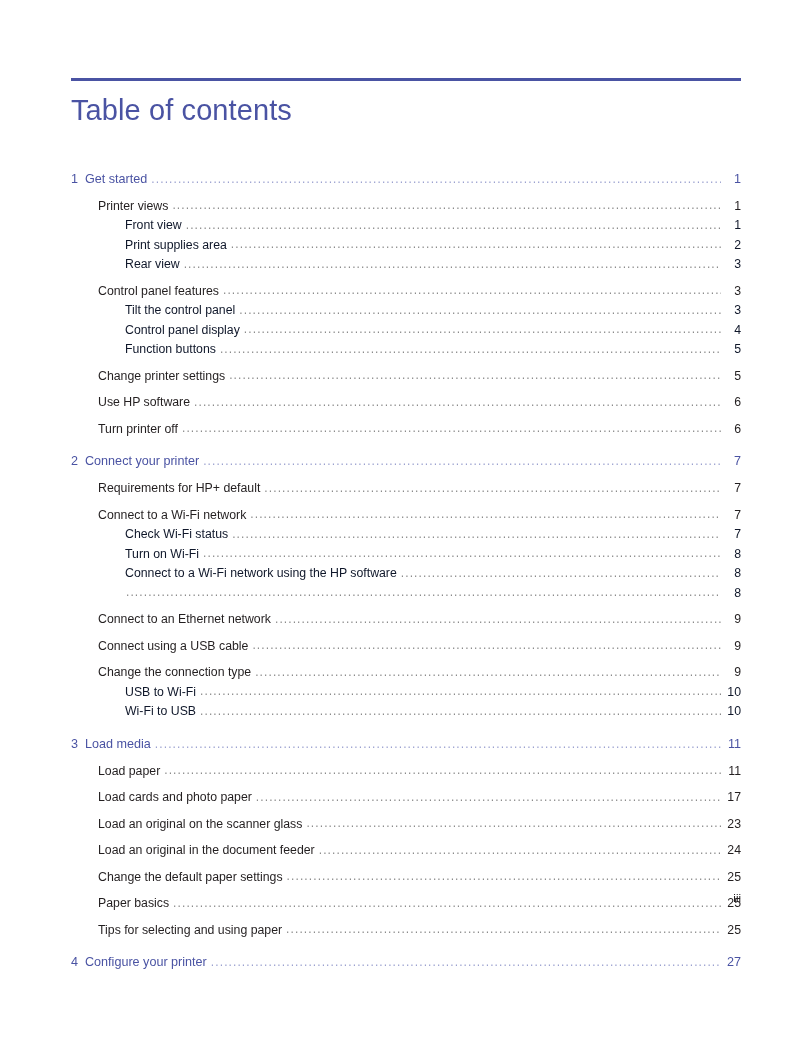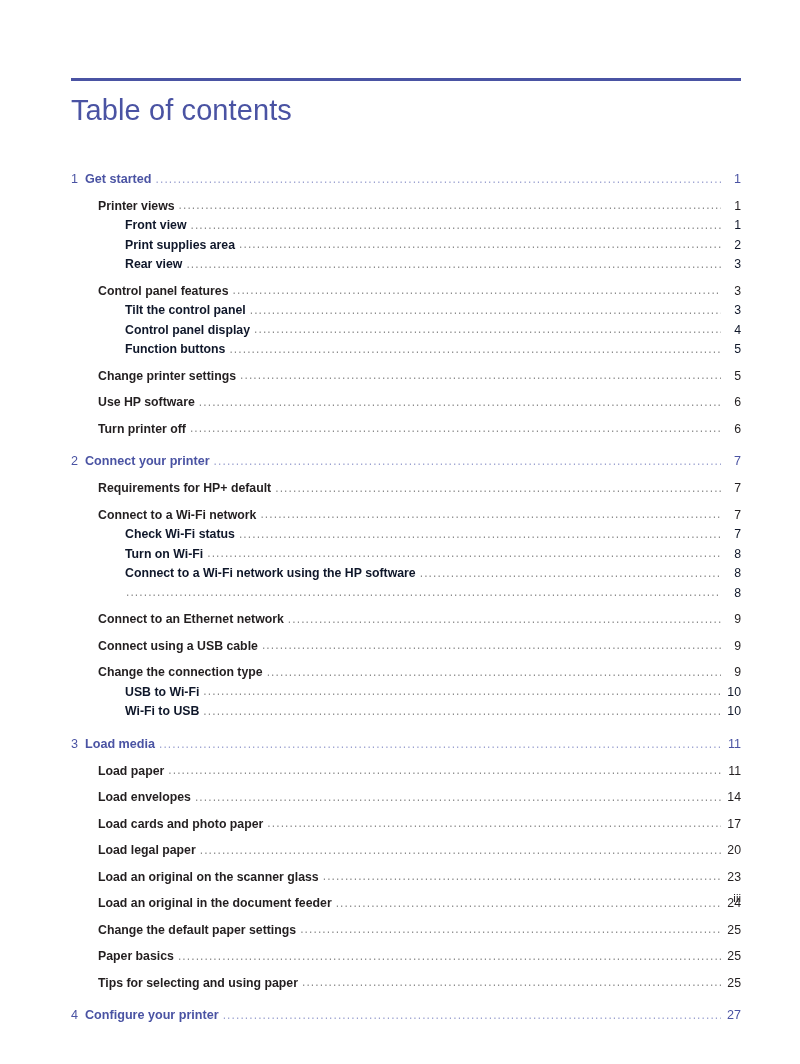--- a/index.html
+++ b/index.html
@@ -50,21 +50,20 @@
   .toc-entry {
     display: flex;
     align-items: flex-end;
     font-size: 12.3px;
     line-height: 1.1;
     white-space: nowrap;
   }
   .toc-entry .txt {
     flex: 0 0 auto;
     padding-right: 3px;
-    font-weight: bold;
   }
   .toc-entry .dots {
     flex: 1 1 auto;
     overflow: hidden;
     height: 1em;
     position: relative;
     margin: 0 1px;
   }
   .toc-entry .dots::before {
     content: "........................................................................................................................................................................................................................................................................................................................................";
@@ -253,33 +252,23 @@
           <span class="txt">Load media</span>
           <span class="dots"></span>
           <span class="pg">11</span>
         </div>
         <div class="toc-entry lvl2">
           <span class="txt">Load paper</span>
           <span class="dots"></span>
           <span class="pg">11</span>
         </div>
         <div class="toc-entry lvl2">
-          <span class="txt">Load envelopes</span>
-          <span class="dots"></span>
-          <span class="pg">14</span>
-        </div>
-        <div class="toc-entry lvl2">
           <span class="txt">Load cards and photo paper</span>
           <span class="dots"></span>
           <span class="pg">17</span>
-        </div>
-        <div class="toc-entry lvl2">
-          <span class="txt">Load legal paper</span>
-          <span class="dots"></span>
-          <span class="pg">20</span>
         </div>
         <div class="toc-entry lvl2">
           <span class="txt">Load an original on the scanner glass</span>
           <span class="dots"></span>
           <span class="pg">23</span>
         </div>
         <div class="toc-entry lvl2">
           <span class="txt">Load an original in the document feeder</span>
           <span class="dots"></span>
           <span class="pg">24</span>

